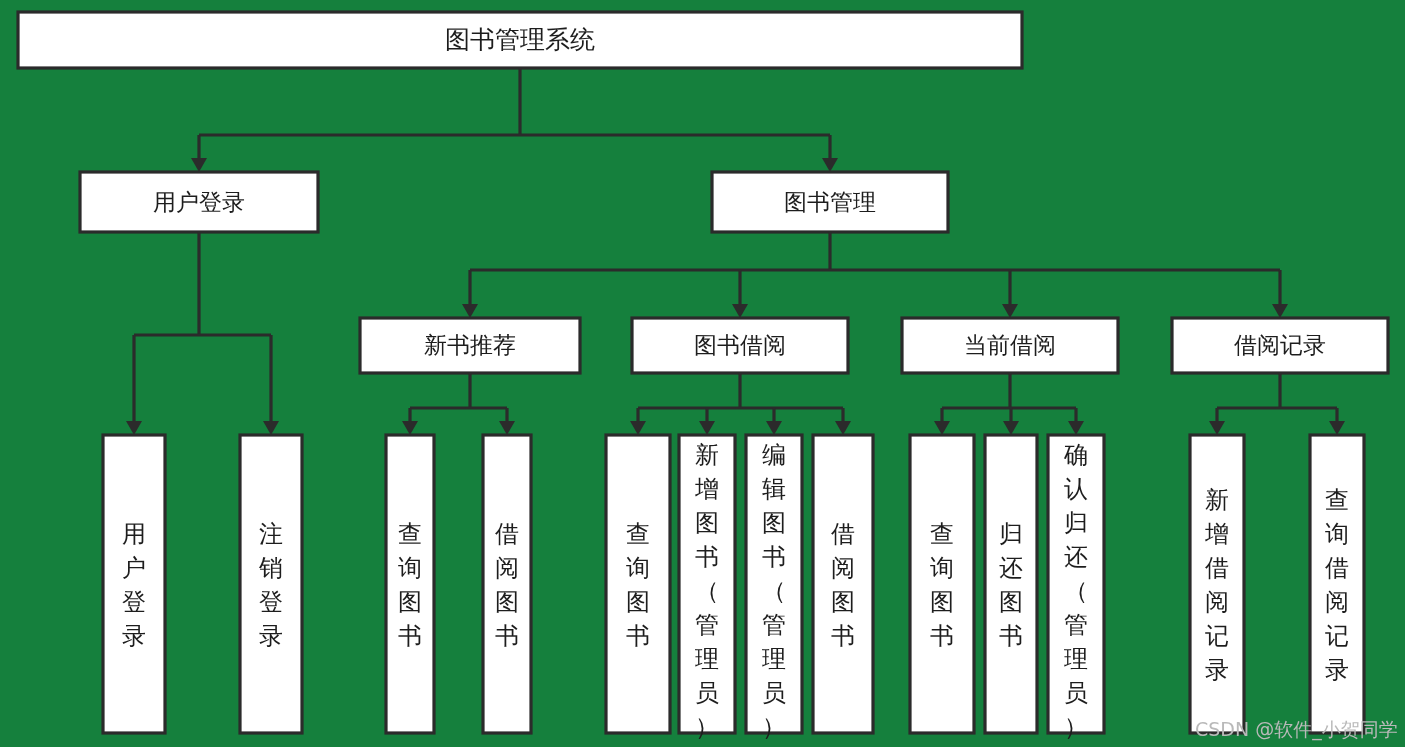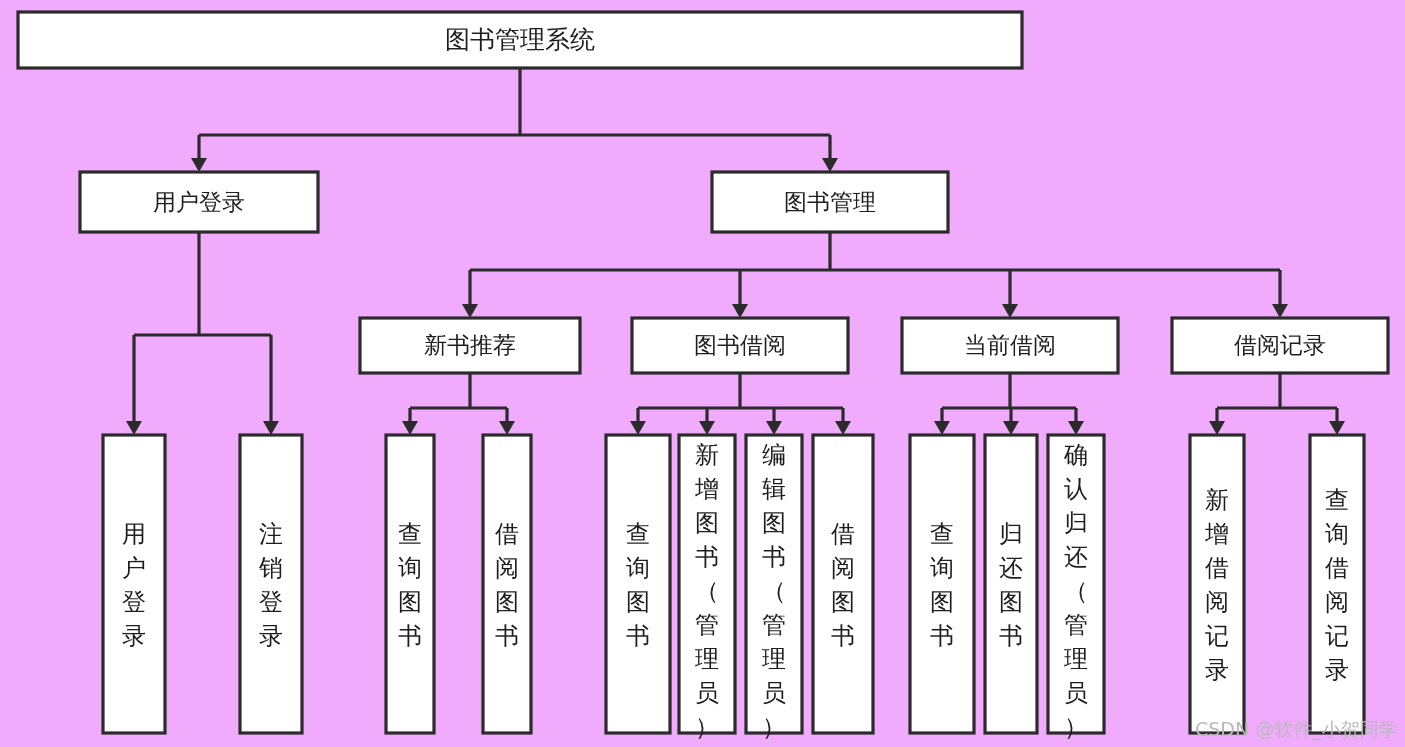--- a/index.html
+++ b/index.html
@@ -1,18 +1,18 @@
 <!DOCTYPE html>
 <html><head>
 <meta charset="utf-8">
 <style>
   html,body{margin:0;padding:0;background:#ffffff;}
   body{width:1405px;height:747px;overflow:hidden;
        font-family:"DejaVu Sans","Liberation Sans",sans-serif;}
-  #stage{position:relative;width:1405px;height:747px;background:#f0abfc;}
+  #stage{position:relative;width:1405px;height:747px;background:#15803d;}
   svg{position:absolute;left:0;top:0;width:1405px;height:747px;}
   .box{fill:#ffffff;stroke:#2b2b2b;stroke-width:3.2;}
   .conn{stroke:#2b2b2b;stroke-width:3.2;fill:none;stroke-linecap:butt;}
   .arrow{fill:#2b2b2b;stroke:none;}
   .lbl{fill:#1d1d1d;font-size:23px;font-family:"DejaVu Sans","Liberation Sans",sans-serif;
        text-anchor:middle;dominant-baseline:middle;}
   .lbl-title{font-size:25px;}
   .vlbl{fill:#1d1d1d;font-size:24px;font-family:"DejaVu Sans","Liberation Sans",sans-serif;
         text-anchor:middle;}
   .wm{fill:#b9b9b9;font-size:19px;font-family:"DejaVu Sans","Liberation Sans",sans-serif;}

